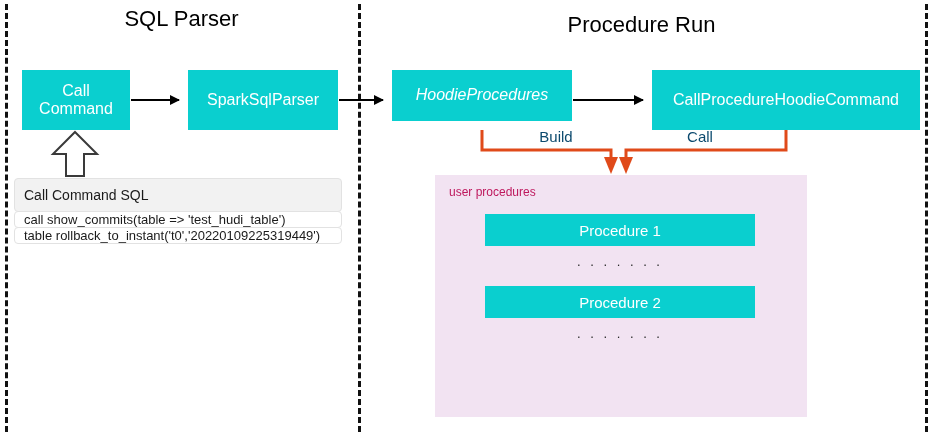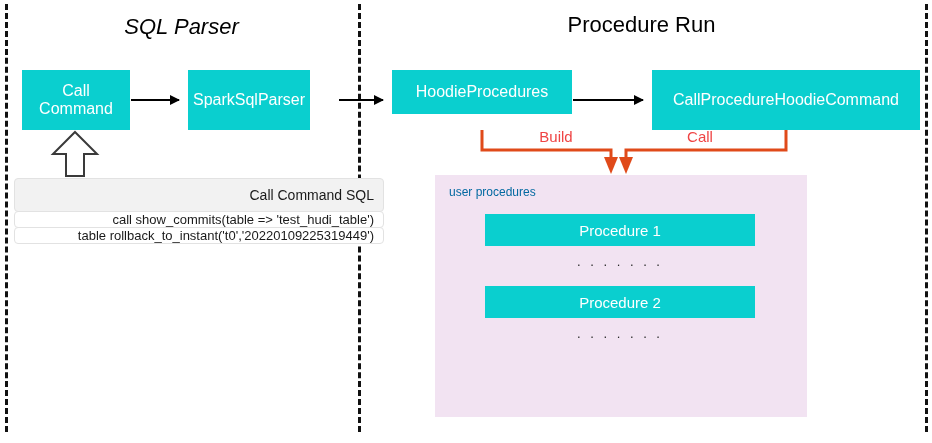--- a/index.html
+++ b/index.html
@@ -31,40 +31,40 @@
   .divider.right  { left: 925px; }
 
   
   .section-title {
     position: absolute;
     font-size: 22px;
     color: #000000;
     white-space: nowrap;
     text-align: center;
   }
-  #title-sql  { left: 5px;   top: 14px;  width: 353px; font-style: italic; }
+  #title-sql  { left: 5px;   top: 6px;  width: 353px; }
   #title-proc { left: 358px; top: 12px;  width: 567px; }
 
   
   .box {
     position: absolute;
     background: #0ACFCF;
     color: #ffffff;
     display: flex;
     align-items: center;
     justify-content: center;
     text-align: center;
     font-size: 16px;
     line-height: 1.15;
     box-sizing: border-box;
     padding: 0 4px;
   }
   #box-call-command { left: 22px;  top: 70px; width: 108px; height: 60px; }
-  #box-spark        { left: 188px; top: 70px; width: 122px; height: 60px; }
-  #box-hoodie       { left: 392px; top: 70px; width: 180px; height: 44px; }
+  #box-spark        { left: 188px; top: 70px; width: 150px; height: 60px; }
+  #box-hoodie       { left: 392px; top: 70px; width: 180px; height: 51px; font-style: italic; }
   #box-callproc     { left: 652px; top: 70px; width: 268px; height: 60px; }
 
   
   .arrow-h {
     position: absolute;
     height: 2px;
     background: #000000;
   }
   .arrow-h::after {
     content: "";
@@ -87,24 +87,23 @@
     top: 130px;
     width: 50px;
     height: 48px;
   }
 
   
   #sql-table {
     position: absolute;
     left: 14px;
     top: 178px;
-    width: 370px;
+    width: 328px;
     font-size: 13px;
     color: #1a1a1a;
-    text-align: right;
   }
   .sql-row {
     box-sizing: border-box;
     border: 1px solid #e2e2e2;
     border-radius: 4px;
     padding: 0 9px;
     background: #ffffff;
     white-space: nowrap;
     overflow: hidden;
   }
@@ -114,21 +113,21 @@
     padding: 8px 9px;
   }
   .sql-row + .sql-row { margin-top: -1px; }
 
   
   #connectors { position: absolute; left: 0; top: 0; }
 
   .conn-label {
     position: absolute;
     font-size: 15px;
-    color: #ef4444;
+    color: #0c4a6e;
     white-space: nowrap;
     text-align: center;
   }
   #label-build { left: 516px; top: 128px; width: 80px; }
   #label-call  { left: 660px; top: 128px; width: 80px; }
 
   
   #proc-panel {
     position: absolute;
     left: 435px;
@@ -136,21 +135,21 @@
     width: 372px;
     height: 242px;
     background: #F2E3F2;
     box-sizing: border-box;
   }
   #proc-panel-label {
     position: absolute;
     left: 14px;
     top: 10px;
     font-size: 12px;
-    color: #0369a1;
+    color: #be185d;
   }
   .proc-box {
     position: absolute;
     left: 50px;
     width: 270px;
     height: 32px;
     background: #0ACFCF;
     color: #ffffff;
     font-size: 15px;
     display: flex;

